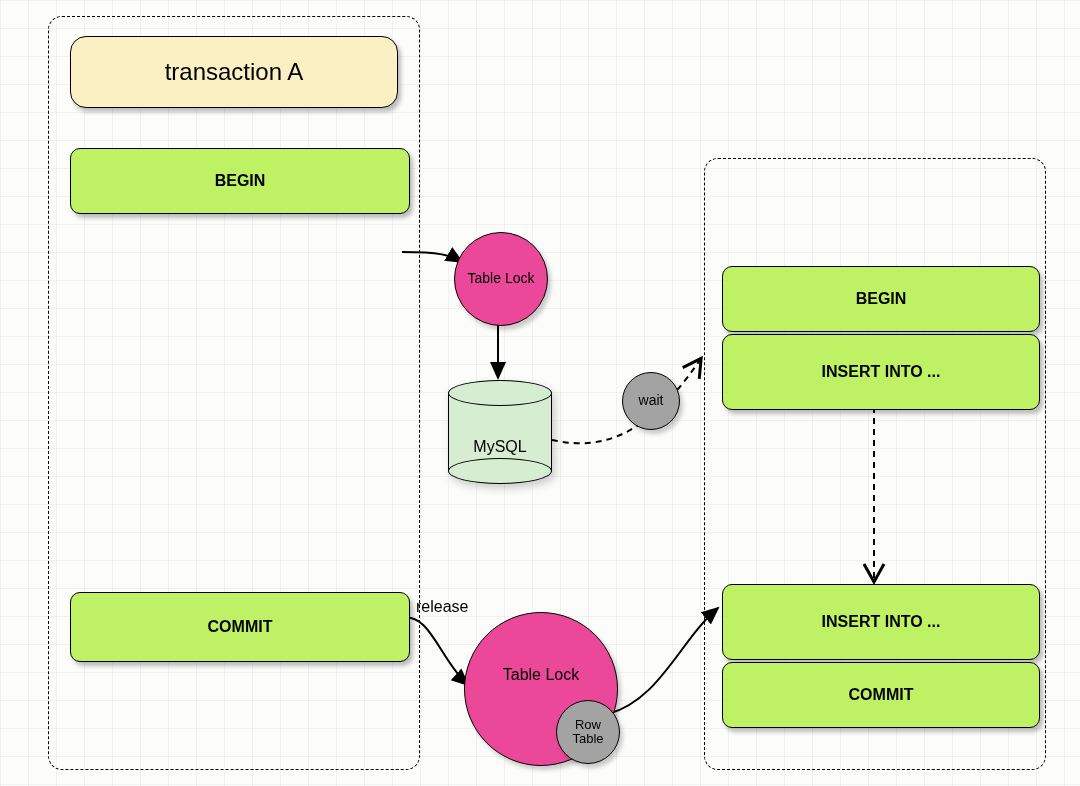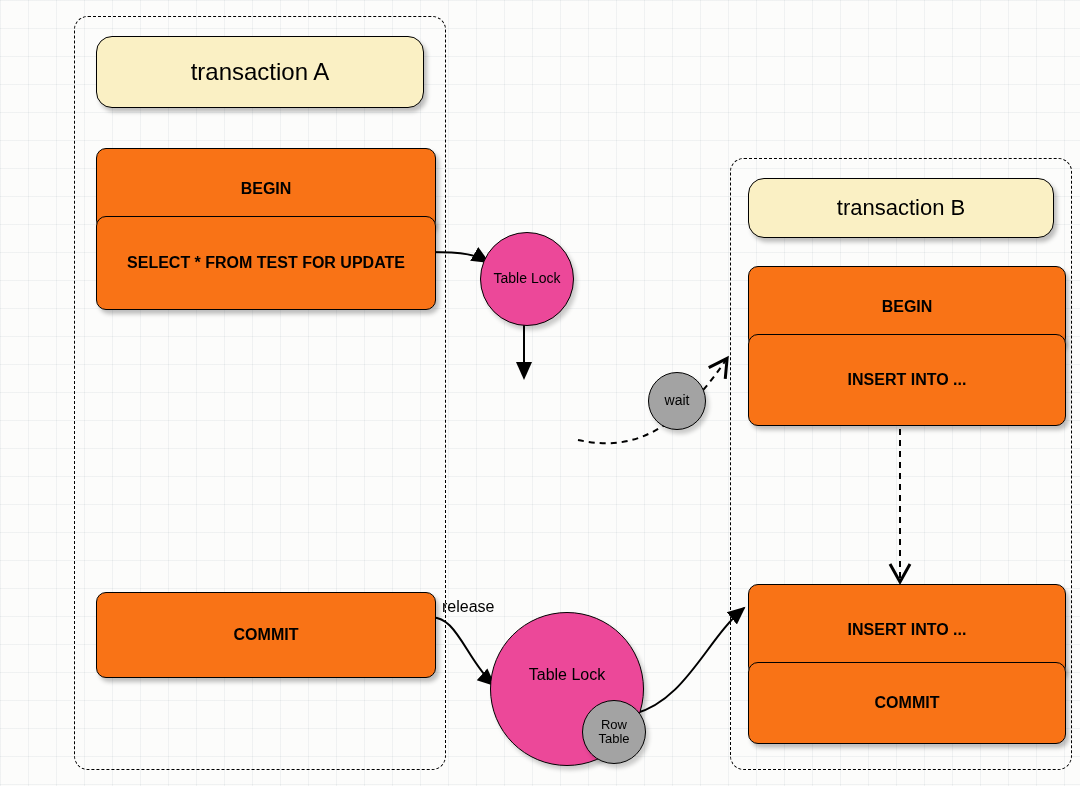--- a/index.html
+++ b/index.html
@@ -15,49 +15,48 @@
     inset: 0;
     background-color: #fcfcfb;
     background-image:
       linear-gradient(to right, rgba(100,120,140,0.08) 1px, transparent 1px),
       linear-gradient(to bottom, rgba(100,120,140,0.08) 1px, transparent 1px);
     background-size: 28px 28px;
   }
   .canvas {
     position: absolute;
     inset: 0;
-    margin-left: 26px;
   }
   .abs { position: absolute; }
   .panel {
     border: 1.8px dashed #000;
     border-radius: 14px;
   }
   .title-box {
     background: #faf0c4;
     border: 1.8px solid #000;
     border-radius: 16px;
     box-shadow: 3px 4px 4px rgba(0,0,0,0.25);
     display: flex;
     align-items: center;
     justify-content: center;
     font-size: 24px;
   }
   .step-box {
-    background: #f97316;
+    background: #bef264;
     border: 1.8px solid #000;
     border-radius: 10px;
     box-shadow: 3px 4px 4px rgba(0,0,0,0.25);
     display: flex;
     align-items: center;
     justify-content: center;
     font-weight: bold;
     font-size: 16px;
     text-align: center;
-    padding: 16px 6px;
+    padding: 8px 6px;
   }
   .circle {
     border-radius: 50%;
     display: flex;
     align-items: center;
     justify-content: center;
     text-align: center;
     line-height: 1.1;
     box-shadow: 3px 4px 4px rgba(0,0,0,0.2);
   }
@@ -134,31 +133,25 @@
   </svg>
 
   <div class="abs title-box" style="left:70px; top:36px; width:326px; height:70px;">
     <span>transaction A</span>
   </div>
 
   <div class="abs step-box" style="left:70px; top:148px; width:326px; height:48px;">
     <span>BEGIN</span>
   </div>
 
-  <div class="abs step-box" style="left:70px; top:216px; width:326px; height:60px;">
-    <span>SELECT * FROM TEST FOR UPDATE</span>
-  </div>
 
   <div class="abs step-box" style="left:70px; top:592px; width:326px; height:52px;">
     <span>COMMIT</span>
   </div>
 
-  <div class="abs title-box" style="left:722px; top:178px; width:304px; height:58px; font-size:22px">
-    <span>transaction B</span>
-  </div>
 
   <div class="abs step-box" style="left:722px; top:266px; width:304px; height:48px;">
     <span>BEGIN</span>
   </div>
 
   <div class="abs step-box" style="left:722px; top:334px; width:304px; height:58px;">
     <span>INSERT INTO ...</span>
   </div>
 
   <div class="abs step-box" style="left:722px; top:584px; width:304px; height:58px;">
@@ -166,20 +159,26 @@
   </div>
 
   <div class="abs step-box" style="left:722px; top:662px; width:304px; height:48px;">
     <span>COMMIT</span>
   </div>
 
   <div class="abs circle red-circle" style="left:454px; top:232px; width:92px; height:92px; font-size:14px;">
     <span>Table Lock</span>
   </div>
 
+  <div class="abs db" style="left:448px; top:380px; width:104px; height:104px; filter: drop-shadow(3px 4px 4px rgba(0,0,0,0.2));">
+    <div class="db-body"></div>
+    <div class="db-bottom"></div>
+    <div class="db-top"></div>
+    <div class="db-label">MySQL</div>
+  </div>
 
   <div class="abs circle white-circle" style="left:622px; top:372px; width:56px; height:56px; font-size:14px;">
     <span>wait</span>
   </div>
 
   <div class="label-text" style="left:416px; top:598px;">release</div>
 
   <div class="abs circle red-circle" style="left:464px; top:612px; width:152px; height:152px; font-size:16px;">
     <span style="position:relative; top:-14px;">Table Lock</span>
   </div>

